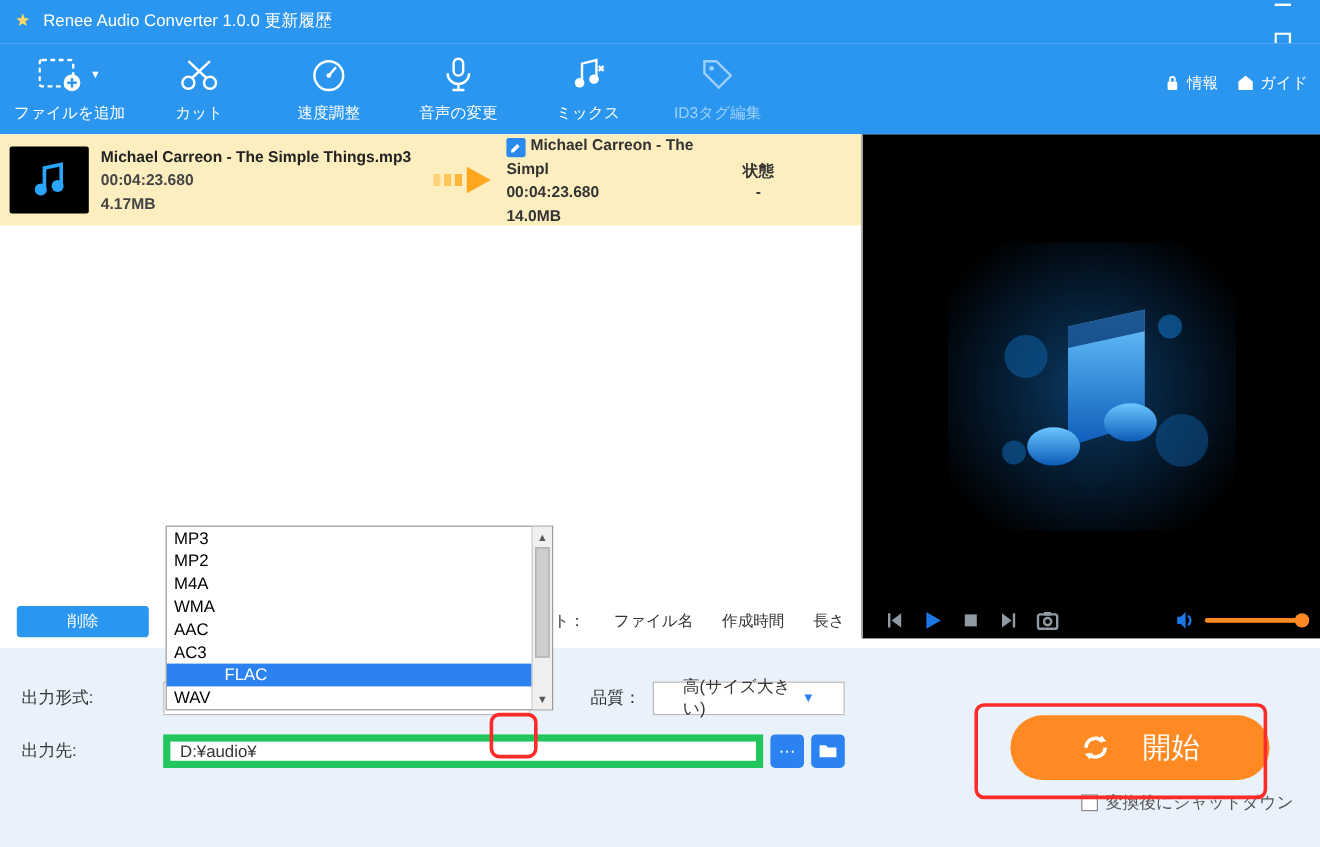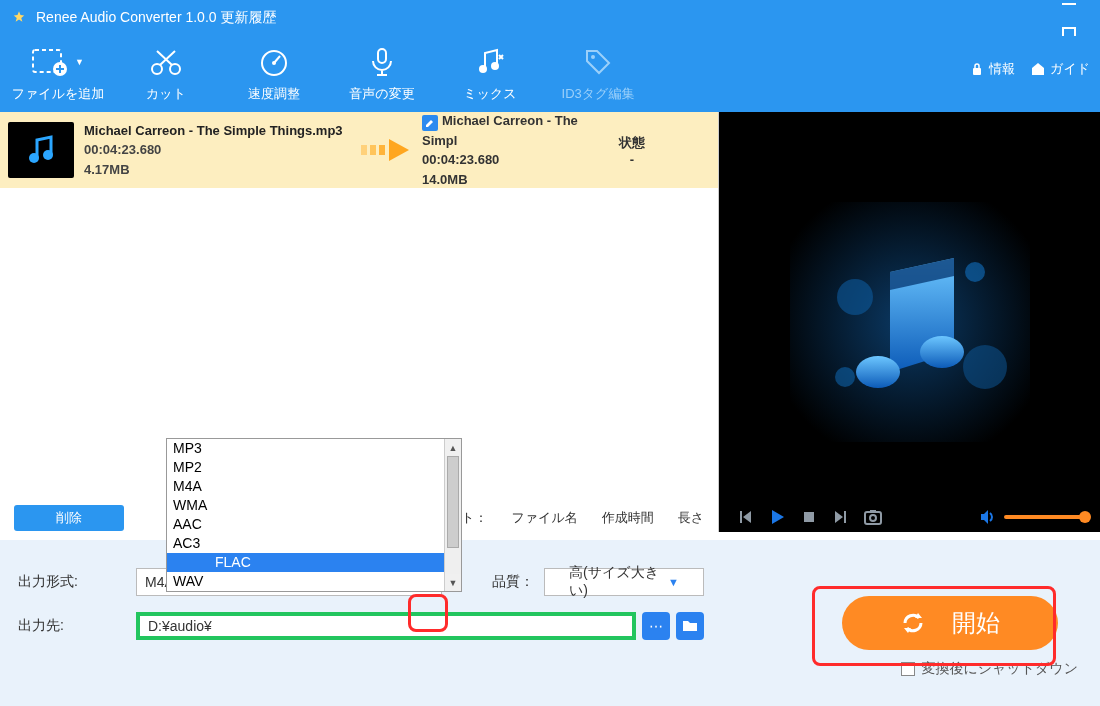--- a/index.html
+++ b/index.html
@@ -31,21 +31,21 @@
   .thumb { width: 66px; height: 56px; background: #000; border-radius: 2px; display: flex; align-items: center; justify-content: center; margin-right: 10px; }
   .finfo { font-size: 13px; color: #333; line-height: 1.5; width: 268px; }
   .finfo .fname { color: #222; }
   .finfo .fdur, .finfo .fsize { color: #444; }
   .arrow { width: 70px; display: flex; align-items: center; justify-content: center; }
   .outinfo { font-size: 13px; color: #333; line-height: 1.5; width: 180px; position:relative; }
   .outinfo .edit-ind { width:16px; height:16px; background:#2b8aef; border-radius:2px; display:inline-flex; align-items:center; justify-content:center; margin-right:4px; vertical-align:-3px; }
   .status { font-size:13px; color:#333; text-align:center; width:60px; }
 
   
-  .fmt-list { position: absolute; left: 138px; top: 438px; width: 296px; background: #fff; border: 1px solid #999; z-index: 50; font-size: 14px; margin-left: 28px; }
+  .fmt-list { position: absolute; left: 138px; top: 438px; width: 323px; background: #fff; border: 1px solid #999; z-index: 50; font-size: 14px; }
   .fmt-list .opt { padding: 0 6px; height: 19px; line-height: 19px; cursor: pointer; }
   .fmt-list .opt.sel { background: #2b82f0; color: #fff; padding-left: 48px; }
   .fmt-scroll { position: absolute; right: 0; top: 0; bottom: 0; width: 17px; background: #efefef; border-left: 1px solid #ccc; }
   .fmt-scroll .sbtn { height: 17px; background: #f0f0f0; display: flex; align-items: center; justify-content: center; font-size: 9px; color: #555; }
   .fmt-scroll .strack { position: absolute; top: 17px; bottom: 17px; left: 0; right: 0; }
   .fmt-scroll .sthumb { position: absolute; top: 0; left: 2px; right: 2px; height: 92px; background: #cdcdcd; border: 1px solid #aaa; }
 
   
   .under { position: absolute; left: 0; right: 0; top: 498px; height: 40px; display: flex; align-items: center; padding: 0 14px; gap: 24px; color:#333; font-size:13px; width:718px; }
   .delbtn { background: #2b96f0; color: #fff; width: 110px; height: 26px; border-radius: 3px; display: flex; align-items: center; justify-content: center; font-size: 13px; cursor: pointer; }
@@ -62,21 +62,21 @@
   
   .bottom { position: absolute; left: 0; right: 0; top: 540px; bottom: 0; background: #e9f2fb; padding: 20px 18px 0; }
   .formrow { display: flex; align-items: center; height: 44px; font-size: 14px; color: #333; }
   .formrow .lbl { width: 118px; }
   .selectbox { width: 306px; height: 28px; border: 1px solid #bbb; background: #fff; display: flex; align-items: center; padding: 0 8px; font-size: 14px; position: relative; }
   .selectbox .caret { margin-left: auto; color: #2b82f0; font-size: 11px; }
   .hl { position: absolute; border: 3px solid #ff2b2b; border-radius: 8px; pointer-events: none; }
   .hl.caret-hl { left: 408px; top: 594px; width: 40px; height: 38px; }
   .qbox { width: 160px; height: 28px; border: 1px solid #bbb; background: #fff; display: flex; align-items: center; padding: 0 24px; font-size: 14px; margin-left: 10px; }
   .qbox .caret { margin-left: auto; color: #2b82f0; font-size: 11px; }
-  .pathbox { width: 500px; height: 28px; border: 4px solid #22c55e; background: #fff; display: flex; align-items: center; padding: 0 8px; font-size: 14px; }
+  .pathbox { width: 500px; height: 28px; border: 6px solid #22c55e; background: #fff; display: flex; align-items: center; padding: 0 8px; font-size: 14px; }
   .pathbtns { display: flex; gap: 6px; margin-left: 6px; }
   .pathbtn { width: 28px; height: 28px; background: #2b82f0; border-radius: 4px; display: flex; align-items: center; justify-content: center; color: #fff; cursor: pointer; font-size:14px; }
 
   .startbtn { position: absolute; right: 42px; top: 56px; width: 216px; height: 54px; background: #ff8a23; border-radius: 27px; display: flex; align-items: center; justify-content: center; color: #fff; font-size: 24px; gap: 26px; cursor: pointer; font-weight: 500; }
   .hl.start-hl { left: 812px; top: 586px; width: 244px; height: 80px; }
 
   .shutdown { position: absolute; right: 22px; top: 120px; font-size: 14px; color: #555; display:flex; align-items:center; gap:6px; }
   .shutdown .cb { width:14px; height:14px; border:1px solid #888; background:#fff; }
 
   

